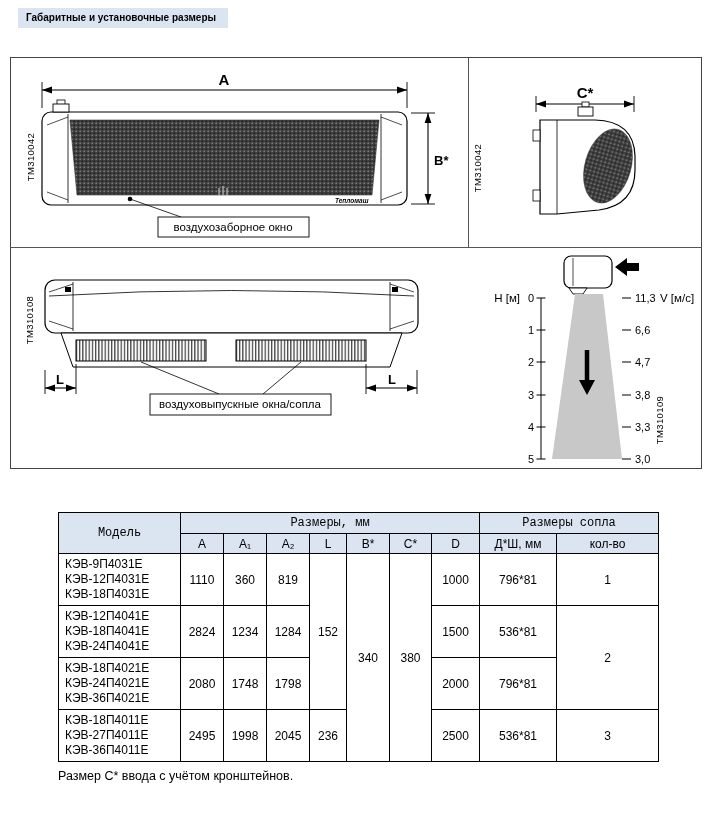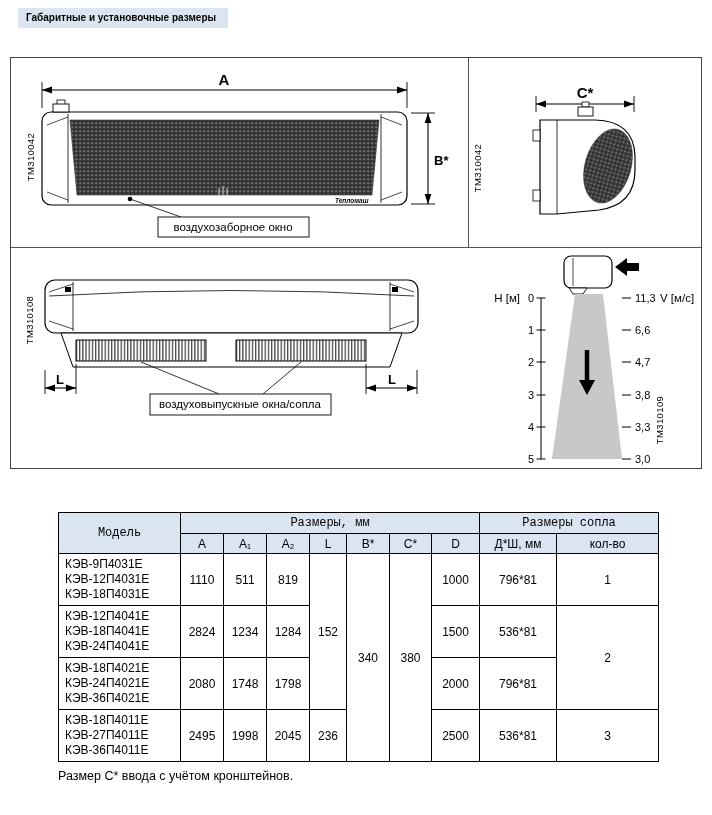--- a/index.html
+++ b/index.html
@@ -261,21 +261,21 @@
     </tr>
   </thead>
   <tbody>
     <tr>
       <td class="models">
         <div>КЭВ-9П4031Е</div>
         <div>КЭВ-12П4031Е</div>
         <div>КЭВ-18П4031Е</div>
       </td>
       <td>1110</td>
-      <td>511</td>
+      <td>360</td>
       <td>819</td>
       <td rowspan="3">152</td>
       <td rowspan="4">340</td>
       <td rowspan="4">380</td>
       <td>1000</td>
       <td>796*81</td>
       <td>1</td>
     </tr>
     <tr>
       <td class="models">

